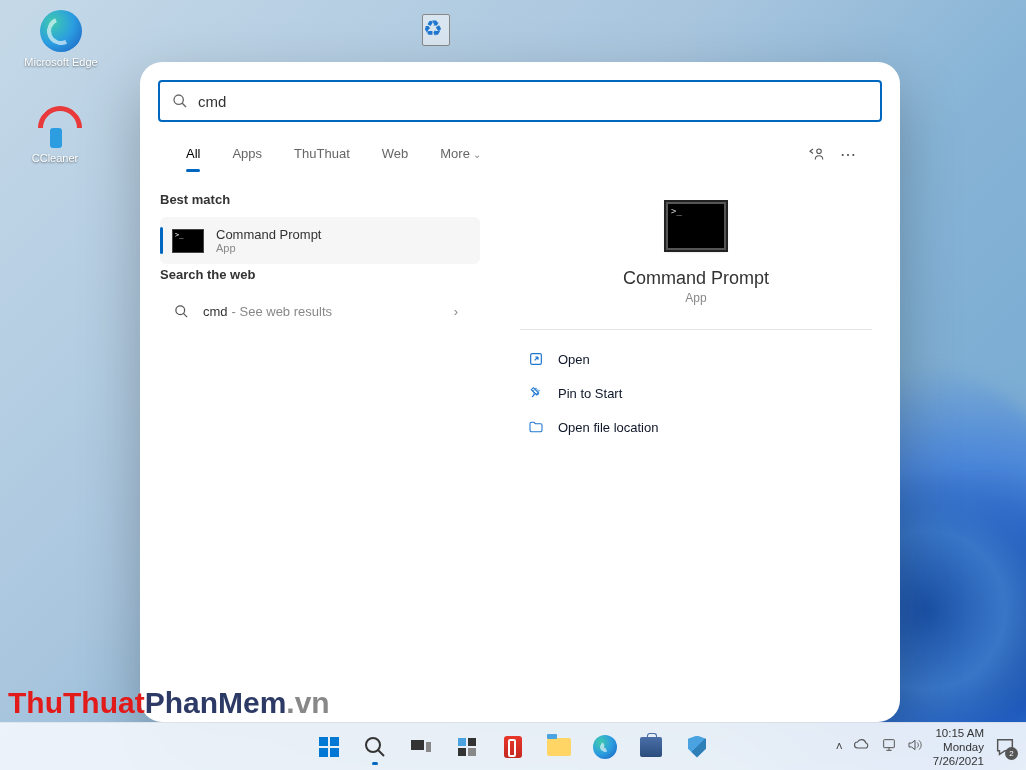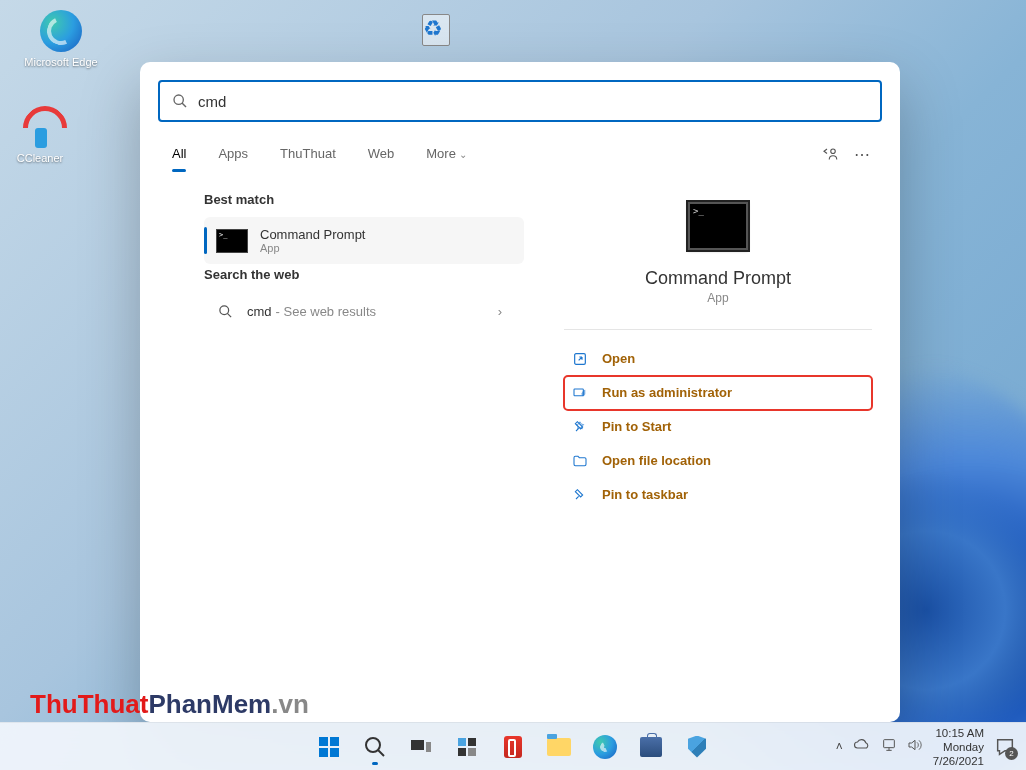--- a/index.html
+++ b/index.html
@@ -17,33 +17,33 @@
 .edge-ico { background: radial-gradient(circle at 30% 30%, #3fc9b0, #2b9de0, #1a5bbf); border-radius: 50%; position: relative; }
 .edge-ico::after { content: ""; position: absolute; inset: 7px; border: 4px solid #fff; border-radius: 50%; border-top-color: transparent; border-right-color: transparent; transform: rotate(20deg); opacity: 0.6; }
 .ccleaner-ico { position: relative; }
 .ccleaner-ico::before { content: ""; position: absolute; left: 4px; top: 0; width: 34px; height: 34px; border: 5px solid #e83a3a; border-radius: 50%; border-right-color: transparent; border-bottom-color: transparent; transform: rotate(45deg); }
 .ccleaner-ico::after { content: ""; position: absolute; left: 16px; top: 22px; width: 12px; height: 20px; background: #2b9de0; border-radius: 3px; }
 .recycle-bin { position: absolute; left: 416px; top: 10px; width: 40px; height: 40px; }
 .recycle-bin::before { content: "♻"; font-size: 22px; position: absolute; left: 7px; top: 6px; color: #1f77cf; }
 .recycle-bin::after { content: ""; position: absolute; left: 6px; top: 4px; width: 26px; height: 30px; border: 1px solid #888; border-radius: 2px; background: rgba(255,255,255,0.5); z-index: -1; }
 
 
-.search-window { position: absolute; left: 140px; top: 62px; width: 760px; height: 660px; background: #fff; border-radius: 10px; box-shadow: 0 24px 60px rgba(0,0,0,0.25); display: flex; flex-direction: column; }
+.search-window { position: absolute; left: 140px; top: 62px; width: 760px; height: 660px; background: #fff; border-radius: 22px; box-shadow: 0 24px 60px rgba(0,0,0,0.25); display: flex; flex-direction: column; }
 .search-bar { margin: 18px 18px 10px; border: 2px solid #0067c0; border-radius: 4px; height: 42px; display: flex; align-items: center; padding: 0 12px; }
 .search-bar .mag { width: 16px; height: 16px; color: #666; margin-right: 10px; }
 .search-bar input { border: none; outline: none; font-size: 15px; flex: 1; color: #333; }
-.tabs { display: flex; align-items: center; padding: 6px 22px 0; border-bottom: 1px solid transparent; }
+.tabs { display: flex; align-items: center; padding: 6px 36px 0; border-bottom: 1px solid transparent; }
 .tab { font-size: 13px; color: #666; padding: 8px 10px 10px; margin-right: 12px; cursor: pointer; position: relative; }
 .tab.active { color: #000; font-weight: 400; }
 .tab.active::after { content: ""; position: absolute; left: 10px; right: 10px; bottom: -1px; height: 3px; background: #0067c0; border-radius: 2px; }
 .tab .chev { font-size: 10px; margin-left: 3px; color: #888; }
 .tab-spacer { flex: 1; }
 .tab-icon { width: 32px; height: 32px; display: flex; align-items: center; justify-content: center; color: #555; cursor: pointer; }
 
-.content { display: flex; flex: 1; padding-left: 44px; }
+.content { display: flex; flex: 1; }
 .left-pane { width: 340px; padding: 20px 0 0 20px; }
 .section-header { font-size: 13px; font-weight: 600; color: #333; margin-bottom: 10px; }
 .result-item { display: flex; align-items: center; padding: 10px 12px; border-radius: 6px; cursor: pointer; position: relative; }
 .result-item.selected { background: #f6f6f6; }
 .result-item.selected::before { content: ""; position: absolute; left: 0; top: 10px; bottom: 10px; width: 3px; background: #0067c0; border-radius: 2px; }
 .result-icon { width: 32px; height: 24px; background: #000; border: 1px solid #444; margin-right: 12px; position: relative; }
 .result-icon::after { content: ">_"; color: #fff; font-size: 7px; position: absolute; top: 1px; left: 2px; font-family: monospace; }
 .result-text { display: flex; flex-direction: column; }
 .result-title { font-size: 13px; color: #333; }
 .result-sub { font-size: 11px; color: #888; }
@@ -53,40 +53,40 @@
 .web-item .subtext { font-size: 13px; color: #888; margin-left: 4px; }
 .web-item .arrow { margin-left: auto; color: #888; font-size: 13px; margin-right: 8px; }
 
 .right-pane { flex: 1; padding: 30px 28px 0 40px; display: flex; flex-direction: column; align-items: center; }
 .hero-icon { width: 60px; height: 48px; background: #000; border: 2px solid #555; box-shadow: 0 0 0 2px #222, 0 1px 3px rgba(0,0,0,0.3); position: relative; margin-bottom: 18px; }
 .hero-icon::after { content: ">_"; color: #ccc; font-size: 9px; position: absolute; top: 2px; left: 3px; font-family: monospace; }
 .hero-title { font-size: 18px; color: #333; margin-bottom: 2px; }
 .hero-sub { font-size: 12px; color: #888; margin-bottom: 24px; }
 .divider { width: 100%; height: 1px; background: #e5e5e5; margin-bottom: 12px; }
 .action-list { width: 100%; }
-.action-item { display: flex; align-items: flex-start; padding: 9px 8px; cursor: pointer; border-radius: 4px; font-size: 13px; color: #a16207; font-weight: bold; }
+.action-item { display: flex; align-items: flex-end; padding: 9px 8px; cursor: pointer; border-radius: 4px; font-size: 13px; color: #0f172a; }
 .action-item .aicon { width: 16px; height: 16px; margin-right: 14px; color: #1f77cf; flex-shrink: 0; }
 .action-item.highlighted { outline: 2px solid #e8362b; outline-offset: -1px; }
 
 
 .taskbar { position: absolute; left: 0; right: 0; bottom: 0; height: 48px; background: rgba(242,246,252,0.92); backdrop-filter: blur(20px); border-top: 1px solid rgba(0,0,0,0.05); display: flex; align-items: center; }
 .tb-center { position: absolute; left: 50%; transform: translateX(-50%); display: flex; gap: 6px; }
 .tb-icon { width: 40px; height: 40px; display: flex; align-items: center; justify-content: center; border-radius: 4px; cursor: pointer; position: relative; }
 .tb-icon.active::after { content: ""; position: absolute; bottom: 2px; width: 6px; height: 3px; background: #0067c0; border-radius: 2px; }
 .tb-icon svg, .tb-icon .glyph { width: 24px; height: 24px; }
 .tb-right { margin-left: auto; display: flex; align-items: center; gap: 10px; padding-right: 10px; font-size: 12px; color: #333; }
 .tray-icons { display: flex; align-items: center; gap: 10px; }
 .tray-icons .ti { color: #444; cursor: pointer; }
 .clock { text-align: right; line-height: 14px; }
 .clock div { font-size: 11.5px; }
 .notif { width: 22px; height: 22px; color: #444; position: relative; cursor: pointer; }
 .notif .badge { position: absolute; bottom: -2px; right: -2px; width: 13px; height: 13px; border-radius: 50%; background: #555; color: #fff; font-size: 8px; display: flex; align-items: center; justify-content: center; }
 
 
-.watermark { position: absolute; left: 8px; bottom: 50px; font-size: 26px; font-weight: 700; margin-left: 22px; }
+.watermark { position: absolute; left: 8px; bottom: 50px; font-size: 30px; font-weight: 700; }
 .watermark .p1 { color: #e21a1a; }
 .watermark .p2 { color: #2d3a66; }
 .watermark .p3 { color: #888; }
 
 
 .winlogo { width: 20px; height: 20px; display: grid; grid-template: 1fr 1fr / 1fr 1fr; gap: 2px; }
 .winlogo div { background: #0078d4; }
 
 
 .fexplorer { width: 24px; height: 18px; background: #ffd666; border-radius: 2px; position: relative; }
@@ -101,21 +101,21 @@
 <body>
 
 <div class="bloom"></div>
 
 <div class="recycle-bin"></div>
 
 <div class="desktop-icon" style="left:24px; top:10px;">
   <div class="ico edge-ico"></div>
   <div class="label">Microsoft Edge</div>
 </div>
-<div class="desktop-icon" style="left:3px; top:106px;text-align:center;">
+<div class="desktop-icon" style="left:18px; top:106px;text-align:center;">
   <div class="ico ccleaner-ico"></div>
   <div class="label">CCleaner</div>
 </div>
 
 <div class="search-window">
   <div class="search-bar">
     <svg class="mag" viewBox="0 0 24 24">
         <circle cx="10" cy="10" r="7" fill="none" stroke="currentColor" stroke-width="2"></circle>
         <line x1="15" y1="15" x2="21" y2="21" stroke="currentColor" stroke-width="2"></line>
       </svg>
@@ -167,45 +167,32 @@
       <div class="hero-sub">App</div>
       <div class="divider"></div>
       <div class="action-list">
         <div class="action-item">
           <svg class="aicon" viewBox="0 0 24 24">
               <rect x="4" y="4" width="16" height="16" rx="2" fill="none" stroke="currentColor" stroke-width="1.8"></rect>
               <path d="M10 14l5-5m0 0h-4m4 0v4" fill="none" stroke="currentColor" stroke-width="1.8"></path>
             </svg>
           <span>Open</span>
         </div>
-        <div class="action-item highlighted">
-          <svg class="aicon" viewBox="0 0 24 24">
-              <rect x="3" y="6" width="14" height="10" rx="1" fill="none" stroke="currentColor" stroke-width="1.6"></rect>
-              <path d="M17 8l3-1v6c0 2-3 4-3 4s-3-2-3-4" fill="#1f77cf" opacity="0.6"></path>
-            </svg>
-          <span>Run as administrator</span>
-        </div>
         <div class="action-item">
           <svg class="aicon" viewBox="0 0 24 24">
               <path d="M12 3l3 5 5 1-4 4 1 5-5-3-5 3 1-5-4-4 5-1z" fill="none" stroke="currentColor" stroke-width="1.4" transform="scale(0.7) translate(5,3)"></path>
               <path d="M8 4l8 8-3 3-8-8z M10 14l-4 4" fill="none" stroke="currentColor" stroke-width="1.6"></path>
             </svg>
           <span>Pin to Start</span>
         </div>
         <div class="action-item">
           <svg class="aicon" viewBox="0 0 24 24">
               <path d="M3 7a2 2 0 012-2h4l2 2h8a2 2 0 012 2v8a2 2 0 01-2 2H5a2 2 0 01-2-2V7z" fill="none" stroke="currentColor" stroke-width="1.6"></path>
             </svg>
           <span>Open file location</span>
-        </div>
-        <div class="action-item">
-          <svg class="aicon" viewBox="0 0 24 24">
-              <path d="M8 4l8 8-3 3-8-8z M10 14l-4 4" fill="none" stroke="currentColor" stroke-width="1.6"></path>
-            </svg>
-          <span>Pin to taskbar</span>
         </div>
       </div>
     </div>
   </div>
 </div>
 
 <div class="watermark">
   <span class="p1">ThuThuat</span><span class="p2">PhanMem</span><span class="p3">.vn</span>
 </div>
 

